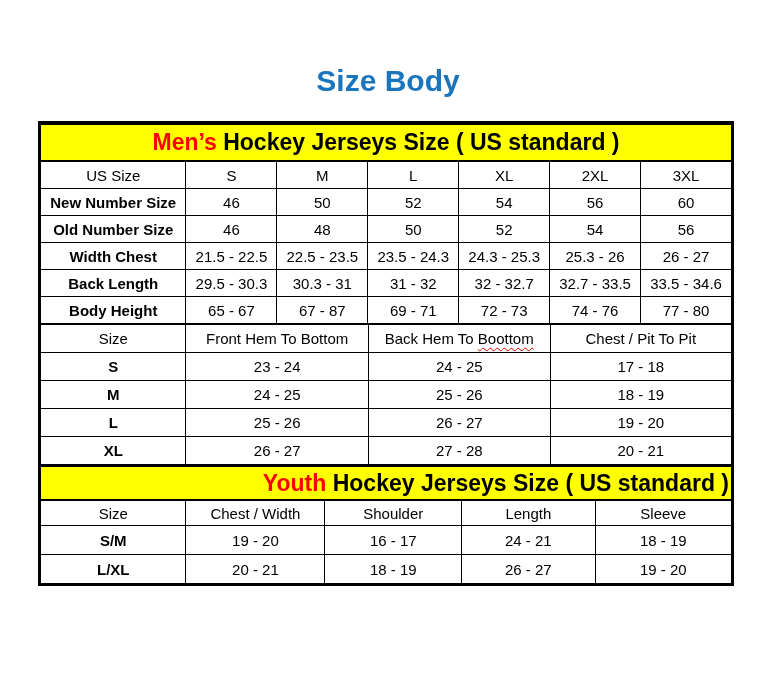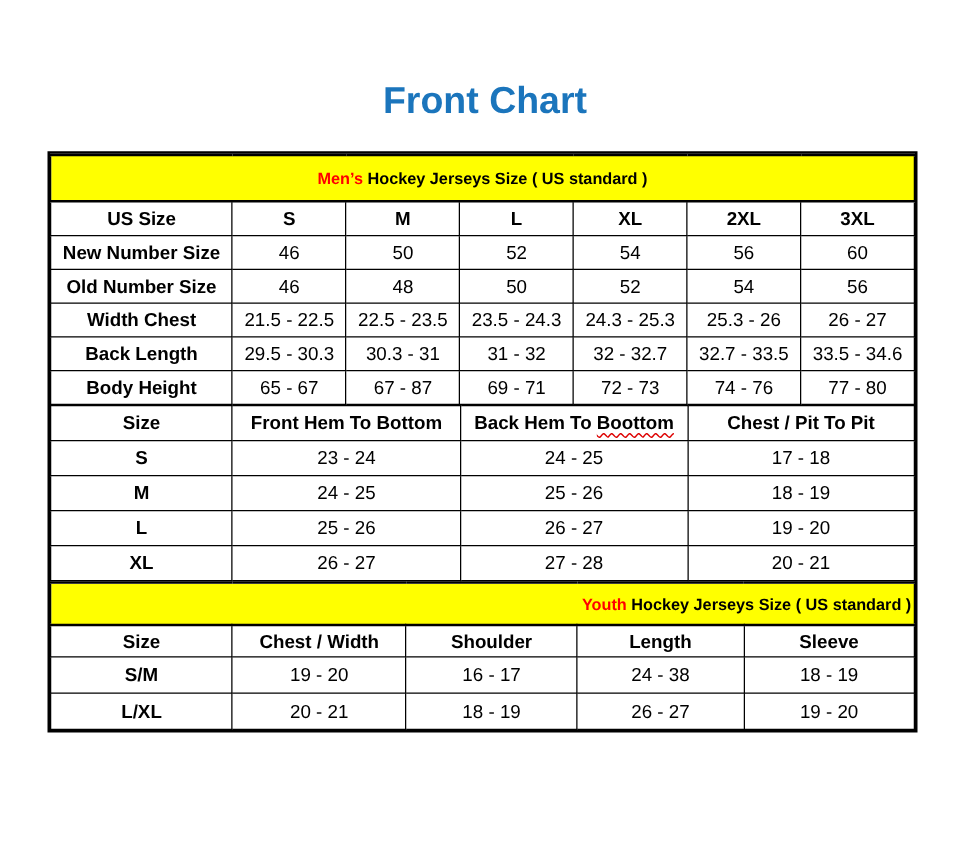--- a/index.html
+++ b/index.html
@@ -39,25 +39,25 @@
   }
   th, td {
     border: 1px solid #000000;
     text-align: center;
     vertical-align: middle;
     padding: 0 2px;
     font-size: 15px;
     white-space: nowrap;
     overflow: hidden;
   }
-  th { font-weight: bold; }
+  th { font-weight: normal; }
   td.lbl { font-weight: bold; }
   tr.band td {
     background: #FFFF00;
-    font-size: 13px;
+    font-size: 23px;
     font-weight: bold;
     border-top: 2px solid #000000;
     border-bottom: 2px solid #000000;
   }
   .accent { color: #FF0000; }
   .squiggle {
     text-decoration-line: underline;
     text-decoration-style: wavy;
     text-decoration-color: #DD0000;
     text-decoration-thickness: 1px;
@@ -77,21 +77,21 @@
   col.w-label { width: 21.05%; }
   col.w-w2 { width: 26.4%; }
   col.w-w3 { width: 26.3%; }
   col.w-y2 { width: 20.1%; }
   col.w-y3 { width: 19.8%; }
   col.w-y4 { width: 19.3%; }
 </style>
 </head>
 <body>
 
-<h1 class="page-title">Front Chart</h1>
+<h1 class="page-title">Size Body</h1>
 
 <div class="chart-box">
 
   <table class="men">
     <colgroup>
       <col class="w-label">
         <col>
         <col>
         <col>
         <col>
@@ -216,21 +216,21 @@
       <th>Size</th>
       <th>Chest / Width</th>
       <th>Shoulder</th>
       <th>Length</th>
       <th>Sleeve</th>
     </tr>
     <tr class="r">
       <td class="lbl">S/M</td>
       <td>19 - 20</td>
       <td>16 - 17</td>
-      <td>24 - 38</td>
+      <td>24 - 21</td>
       <td>18 - 19</td>
     </tr>
     <tr class="r">
       <td class="lbl">L/XL</td>
       <td>20 - 21</td>
       <td>18 - 19</td>
       <td>26 - 27</td>
       <td>19 - 20</td>
     </tr>
   </tbody>

